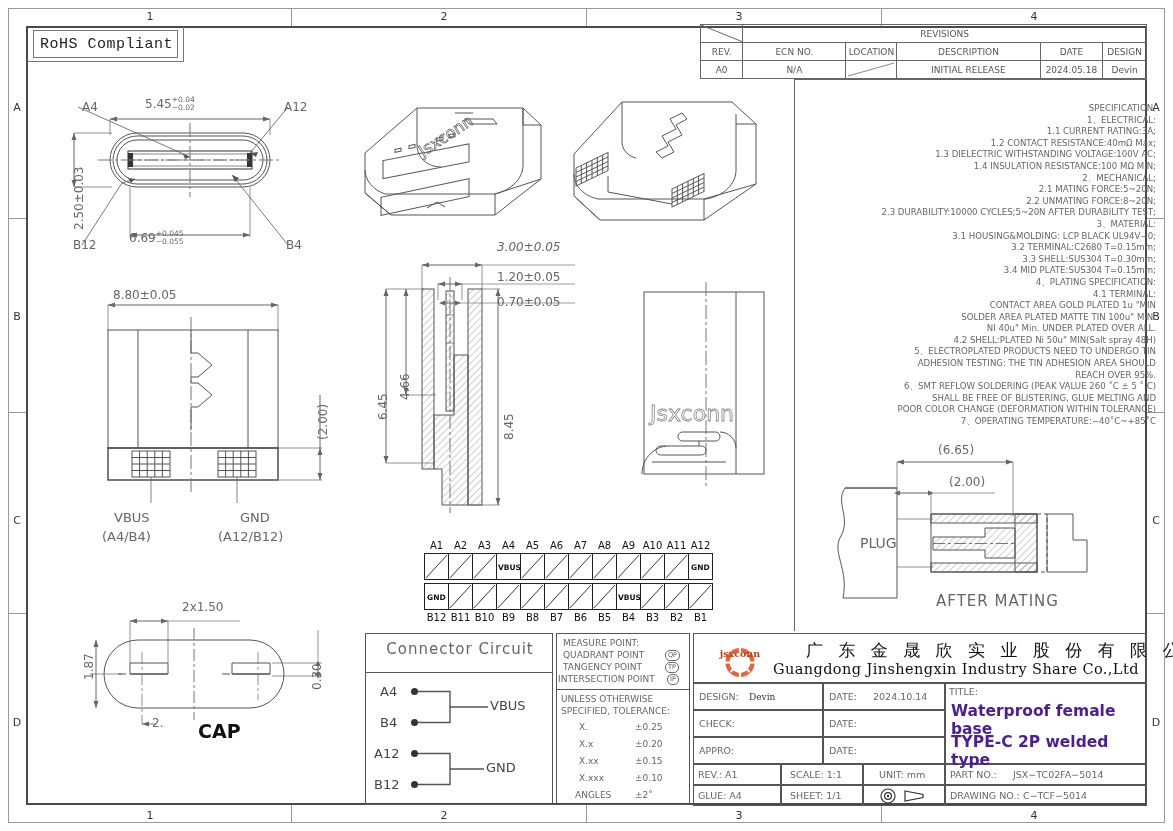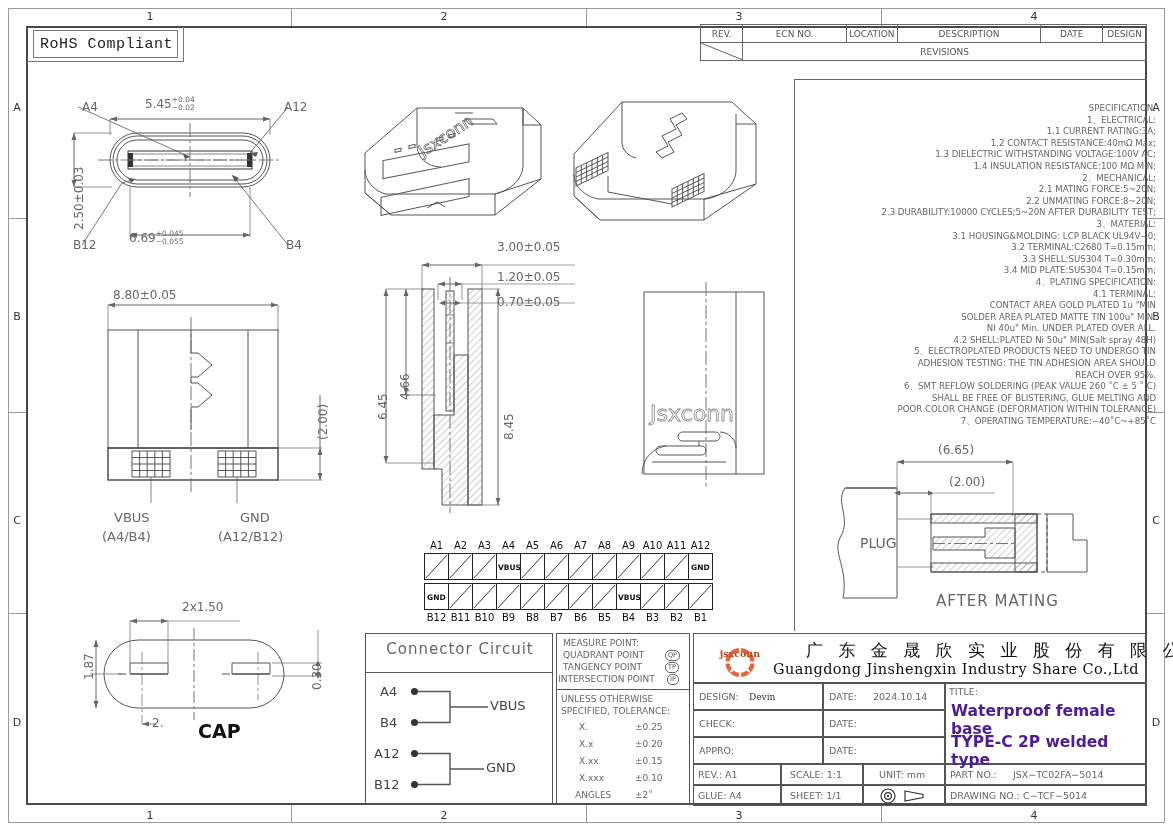--- a/index.html
+++ b/index.html
@@ -117,34 +117,46 @@
 
   <div style="position:absolute;left:27px;top:27px;width:157px;height:35px;border-right:1px solid #777;border-bottom:1px solid #777;box-sizing:border-box;"></div>
   <div id="rohs">
     <div class="lbl">RoHS Compliant</div>
   </div>
 
   <div id="rev-tbl">
     <table>
       <tbody>
           <tr>
+        <td style="width:42px;position:relative;">
+          <svg style="position:absolute;left:0;top:0;" width="42" height="17">
+                <line x1="0" y1="0" x2="42" y2="17" stroke="#666" stroke-width="1"></line>
+              </svg>
+        </td>
+        <td colspan="5">REVISIONS</td>
+      </tr>
+      <tr>
         <td style="width:42px;">REV.</td>
         <td style="width:105px;">ECN NO.</td>
         <td style="width:50px;">LOCATION</td>
         <td style="width:145px;">DESCRIPTION</td>
         <td style="width:62px;">DATE</td>
         <td style="width:43px;">DESIGN</td>
       </tr>
       <tr>
-        <td style="width:42px;position:relative;">
-          <svg style="position:absolute;left:0;top:0;" width="42" height="17">
-                <line x1="0" y1="0" x2="42" y2="17" stroke="#666" stroke-width="1"></line>
+        <td>A0</td>
+        <td>N/A</td>
+        <td style="position:relative;">
+          <svg style="position:absolute;left:0;top:0;" width="50" height="17">
+                <line x1="2" y1="15" x2="48" y2="2" stroke="#888" stroke-width="1"></line>
               </svg>
         </td>
-        <td colspan="5">REVISIONS</td>
+        <td>INITIAL RELEASE</td>
+        <td>2024.05.18</td>
+        <td>Devin</td>
       </tr>
     </tbody>
       </table>
   </div>
 
   <div class="ln vl" style="left:794px;top:79px;height:552px;background:#666;"></div>
   <div class="ln hl" style="left:794px;top:79px;width:353px;background:#666;"></div>
 
   <div id="spec">SPECIFICATION:
 1、ELECTRICAL:
@@ -430,21 +442,21 @@
     <polygon points="6,208 3.5,201 8.5,201" fill="#666"></polygon>
     <line x1="6" y1="34" x2="26" y2="34" stroke="#666" stroke-width="0.7"></line>
     <line x1="6" y1="208" x2="54" y2="208" stroke="#666" stroke-width="0.7"></line>
 
     <line x1="118" y1="34" x2="118" y2="250" stroke="#666" stroke-width="1"></line>
     <polygon points="118,34 115.5,41 120.5,41" fill="#666"></polygon>
     <polygon points="118,250 115.5,243 120.5,243" fill="#666"></polygon>
     <line x1="102" y1="34" x2="120" y2="34" stroke="#666" stroke-width="0.7"></line>
     <line x1="88" y1="250" x2="120" y2="250" stroke="#666" stroke-width="0.7"></line>
   </svg>
-  <div class="dim" style="left:497px;top:240px;">3.00±0.05</div>
+  <div class="dim" style="left:497px;top:240px;font-style:italic;">3.00±0.05</div>
   <div class="dim" style="left:497px;top:270px;">1.20±0.05</div>
   <div class="dim" style="left:497px;top:295px;">0.70±0.05</div>
   <div class="dimv" style="left:376px;top:420px;">6.45</div>
   <div class="dimv" style="left:398px;top:400px;">4.66</div>
   <div class="dimv" style="left:502px;top:440px;">8.45</div>
 
   <svg class="abs" style="left:628px;top:282px;" width="160" height="220">
     <rect x="16" y="10" width="120" height="182" fill="none" stroke="#555" stroke-width="1"></rect>
     <line x1="78" y1="0" x2="78" y2="205" stroke="#777" stroke-width="1" stroke-dasharray="14,3,3,3"></line>
     <line x1="108" y1="10" x2="108" y2="192" stroke="#555" stroke-width="1"></line>

